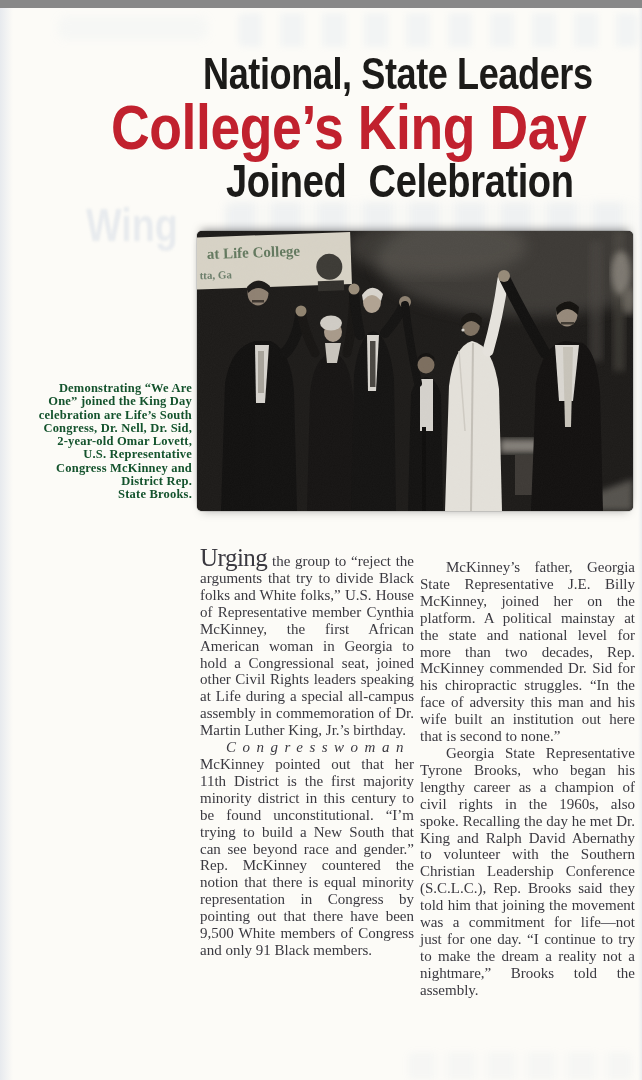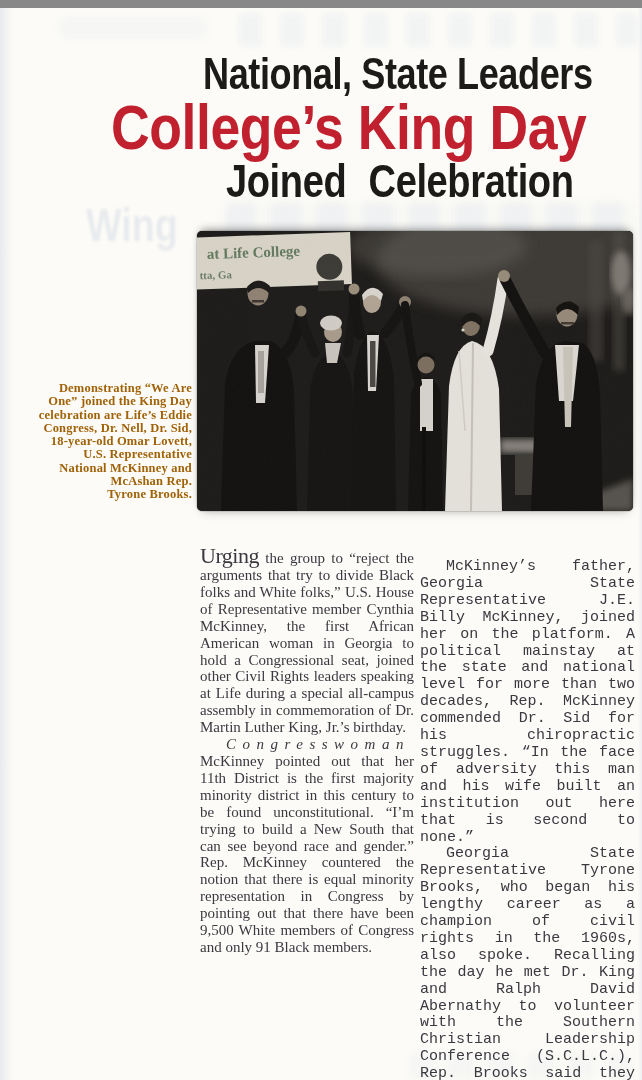--- a/index.html
+++ b/index.html
@@ -42,31 +42,31 @@
   .h3{left:226px;top:149px;font-size:47px;color:#1c1b19;letter-spacing:-.5px;word-spacing:15px;transform:scaleX(.81);}
 
   
   .photo{position:absolute;left:197px;top:223px;width:436px;height:280px;
     border-radius:5px;overflow:hidden;background:#1d1b19;
     box-shadow:0 0 0 1px rgba(40,40,45,.12),0 -5px 9px -4px rgba(25,25,30,.5),0 5px 9px -5px rgba(25,25,30,.35);}
   .photo svg{display:block;width:100%;height:100%;}
 
   
   .caption{position:absolute;left:24px;top:374px;width:168px;text-align:right;
-    color:#a16207;font-weight:700;font-size:12.5px;line-height:13.3px;letter-spacing:.2px;}
+    color:#14532d;font-weight:700;font-size:12.5px;line-height:13.3px;letter-spacing:.2px;}
 
   
   .col{position:absolute;font-size:15px;line-height:16.9px;text-align:justify;
     color:#3a3940;hyphens:auto;-webkit-hyphens:auto;}
   .col p{margin:0;}
   .col-left{left:200px;top:537px;width:214px;}
   .col-right{left:420px;top:551px;width:215px;}
-  .lead-word{font-size:22px;line-height:1;letter-spacing:-.5px;}
+  .lead-word{font-size:25px;line-height:1;letter-spacing:-.5px;}
   .spread-line{display:block;letter-spacing:6.5px;padding-left:26px;white-space:nowrap;font-style:italic;}
-  .indent{text-indent:26px;font-family:Liberation Mono, monospace;}
+  .indent{text-indent:26px;}
 </style>
 </head>
 <body>
 
 <div class="page">
 
   <div class="edge-left"></div>
   <div class="edge-right"></div>
   <div class="ghost ghost-bars-top"></div>
   <div class="ghost ghost-blob-top"></div>
@@ -180,27 +180,27 @@
       </g>
       <circle cx="307" cy="45" r="6" fill="#968a78"></circle>
 
       <rect x="0" y="0" width="436" height="280" filter="url(#grain)" opacity=".5"></rect>
     </svg>
   </div>
 
   <div class="caption">
       <div>Demonstrating “We Are</div>
       <div>One” joined the King Day</div>
-      <div>celebration are Life’s Eddie</div>
+      <div>celebration are Life’s South</div>
       <div>Congress, Dr. Nell, Dr. Sid,</div>
-      <div>18-year-old Omar Lovett,</div>
+      <div>2-year-old Omar Lovett,</div>
       <div>U.S. Representative</div>
-      <div>National McKinney and</div>
-      <div>McAshan Rep.</div>
-      <div>Tyrone Brooks.</div>
+      <div>Congress McKinney and</div>
+      <div>District Rep.</div>
+      <div>State Brooks.</div>
     </div>
 
   <div class="col col-left" lang="en">
     <p><span class="lead-word">Urging</span> <span>the group to “reject the arguments that try to divide Black folks and White folks,” U.S. House of Representative member Cynthia McKinney, the first African American woman in Georgia to hold a Congressional seat, joined other Civil Rights leaders speaking at Life during a special all-campus assembly in commemoration of Dr. Martin Luther King, Jr.’s birthday.</span></p>
     <p><span class="spread-line">Congresswoman</span><span>McKinney pointed out that her 11th District is the first majority minority district in this century to be found unconstitutional. “I’m trying to build a New South that can see beyond race and gender.” Rep. McKinney countered the notion that there is equal minority representation in Congress by pointing out that there have been 9,500 White members of Congress and only 91 Black members.</span></p>
   </div>
 
   <div class="col col-right" lang="en">
     <p class="indent">McKinney’s father, Georgia State Representative J.E. Billy McKinney, joined her on the platform.  A political mainstay at the state and national level for more than two decades, Rep. McKinney commended Dr. Sid for his chiropractic struggles.  “In the face of adversity this man and his wife built an institution out here that is second to none.”</p>
     <p class="indent">Georgia State Representative Tyrone Brooks, who began his lengthy career as a champion of civil rights in the 1960s, also spoke.  Recalling the day he met Dr. King and Ralph David Abernathy to volunteer with the Southern Christian Leadership Conference (S.C.L.C.), Rep. Brooks said they told him that joining the movement was a commitment for life—not just for one day.  “I continue to try to make the dream a reality not a nightmare,” Brooks told the assembly.</p>

